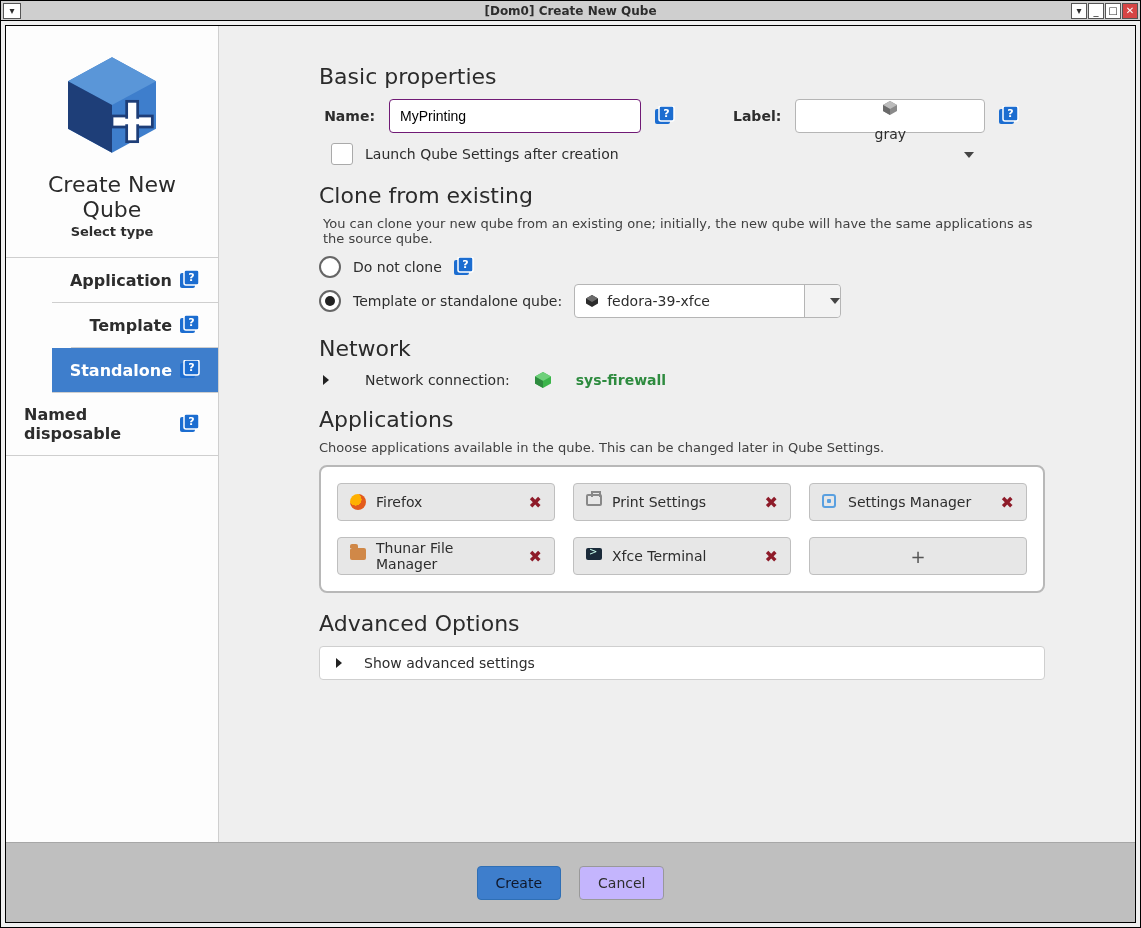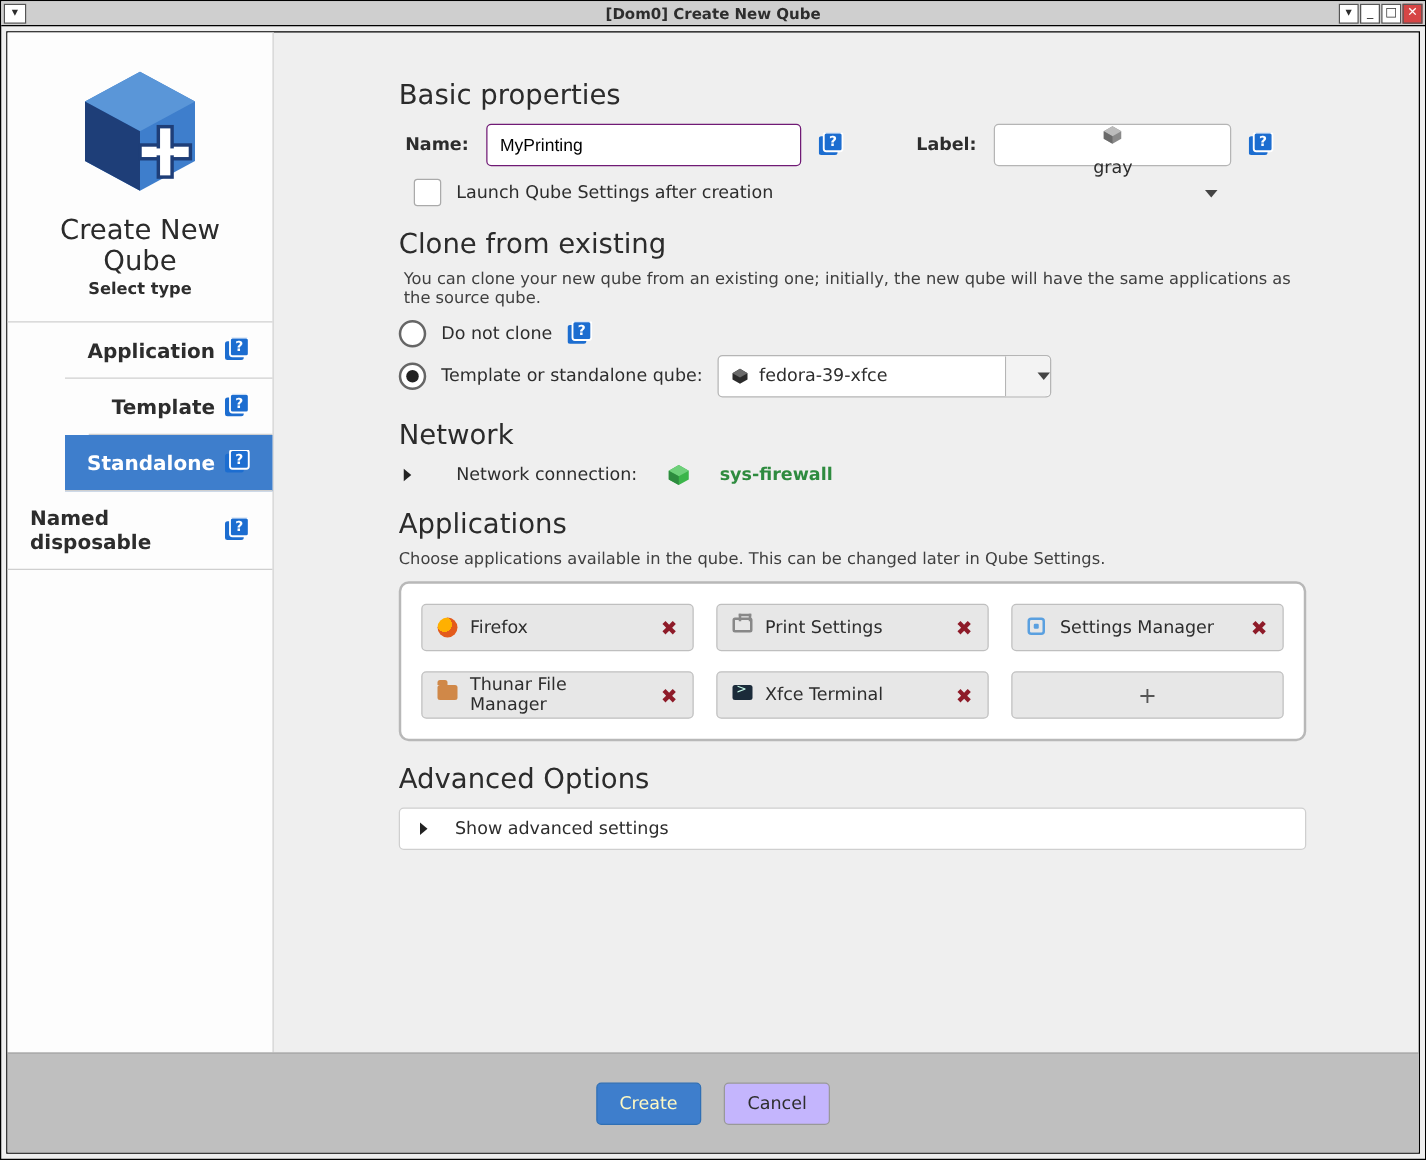--- a/index.html
+++ b/index.html
@@ -182,21 +182,21 @@
   .footer{
     height:80px;background:#bfbfbf;
     display:flex;align-items:center;justify-content:center;gap:18px;
     border-top:1px solid #a7a7a7;
   }
   .btn{
     height:34px;min-width:78px;padding:0 18px;border-radius:4px;
     border:1px solid #999;background:#c4b5fd;font-size:14px;
     display:flex;align-items:center;justify-content:center;cursor:pointer;
   }
-  .btn.primary{background:var(--accent);border-color:var(--accent2);color:#fef9c3;}
+  .btn.primary{background:var(--accent);border-color:var(--accent2);color:#0f172a;}
   
   .ico-firefox{width:16px;height:16px;border-radius:50%;background:radial-gradient(circle at 35% 35%,#ffb000 0 40%,#e35b1c 41% 100%);}
   .ico-print{width:16px;height:12px;border:2px solid #888;border-radius:2px;position:relative;}
   .ico-print::after{content:"";position:absolute;top:-5px;left:3px;width:6px;height:4px;border:2px solid #888;border-bottom:none;}
   .ico-settings{width:14px;height:14px;border:2px solid #5aa0e0;border-radius:3px;position:relative;}
   .ico-settings::after{content:"";position:absolute;inset:3px;background:#5aa0e0;border-radius:1px;}
   .ico-folder{width:16px;height:12px;background:#d08848;border-radius:2px;position:relative;}
   .ico-folder::before{content:"";position:absolute;top:-4px;left:0;width:8px;height:4px;background:#d08848;border-radius:2px 2px 0 0;}
   .ico-term{width:16px;height:12px;background:#1b2b3a;border-radius:2px;position:relative;}
   .ico-term::after{content:">";position:absolute;left:3px;top:-2px;color:#cfe;font-size:10px;}

